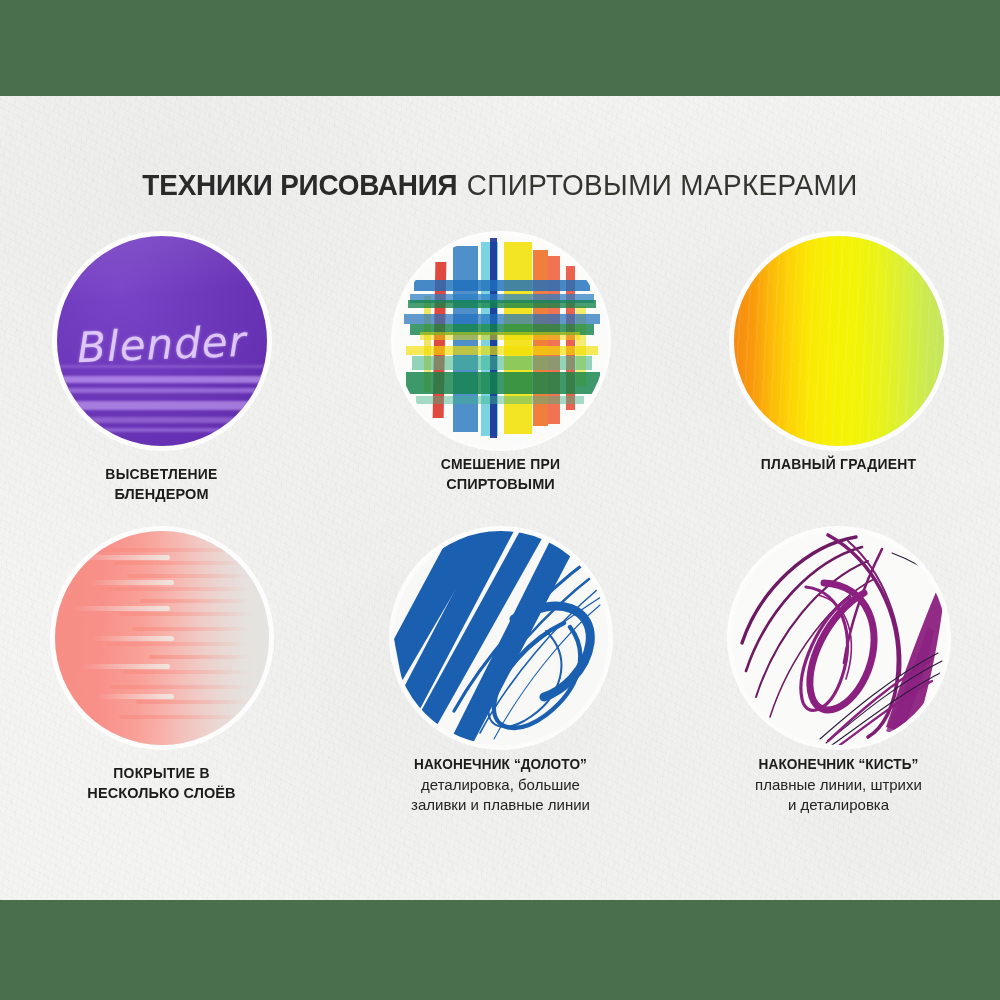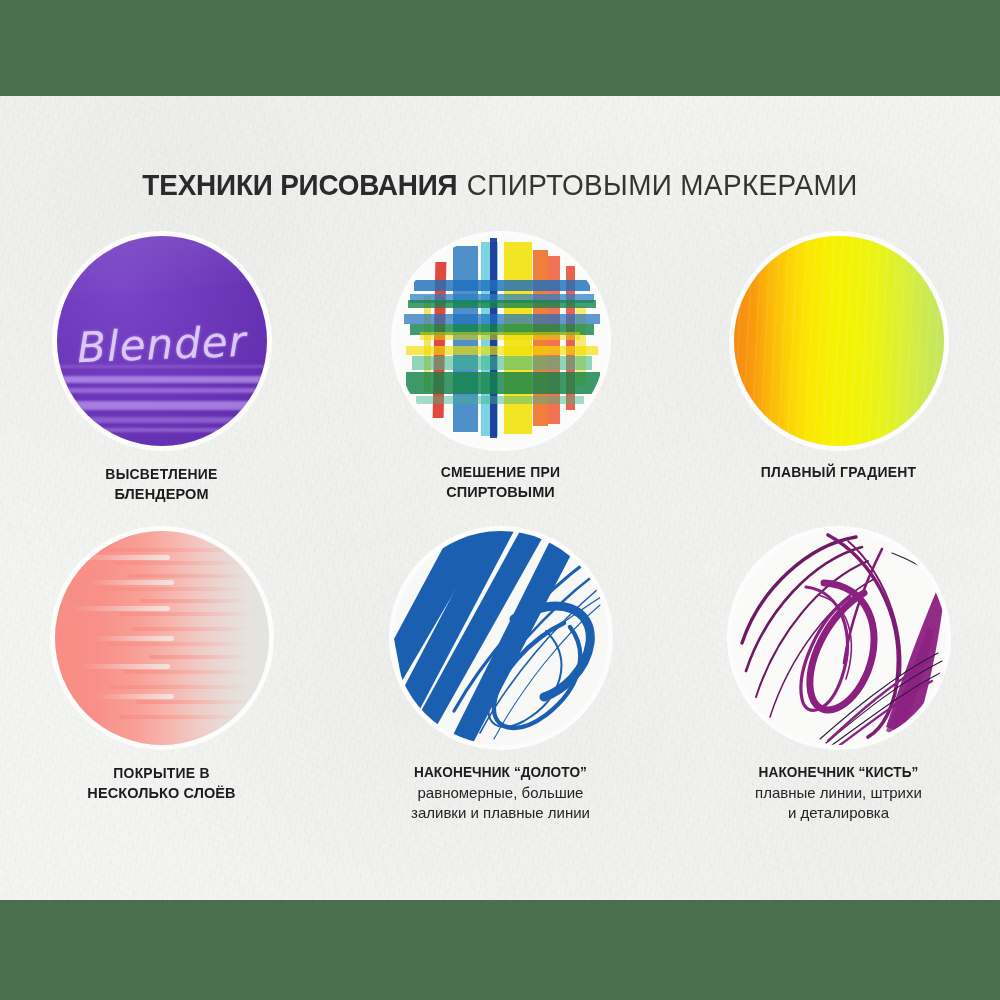--- a/index.html
+++ b/index.html
@@ -56,21 +56,21 @@
   .c4{left:334px;top:531px;}
   .c5{left:672px;top:531px;}
 
   .disc{
     position:relative;width:210px;height:210px;border-radius:50%;
     margin:0 auto;overflow:hidden;
     box-shadow:0 0 0 5px rgba(255,255,255,.85), 0 1px 5px rgba(0,0,0,.09);
   }
   .c3 .disc,.c4 .disc,.c5 .disc{width:214px;height:214px;}
 
-  .caption{margin-top:18px;line-height:1.22;}
+  .caption{margin-top:10px;line-height:1.22;}
   .cap-title{
     font-size:14.5px;font-weight:bold;color:#1c1c1c;letter-spacing:.25px;
     transform:scaleX(.96);display:block;
   }
   .cap-title.cond{font-size:15.5px;letter-spacing:.1px;transform:scaleX(.88);}
   .cap-sub{
     display:block;margin-top:2px;
     font-size:14.5px;font-weight:bold;color:#1c1c1c;letter-spacing:.1px;
     font-family:"Liberation Sans", sans-serif;
   }
@@ -263,21 +263,21 @@
           </g>
           <g fill="none" stroke="#1b5fb0">
             <path d="M120,88 C166,62 200,78 196,112 C192,140 168,160 150,166" stroke-width="9" stroke-linecap="round"></path>
             <path d="M176,96 C196,122 186,158 152,184 C122,206 98,198 100,174 C103,144 136,108 170,92" stroke-width="4.4" stroke-linecap="round"></path>
             <path d="M152,100 C180,128 168,168 130,190 C104,204 90,192 96,170" stroke-width="2" stroke-linecap="round"></path>
           </g>
         </svg>
       </div>
       <div class="caption">
         <span class="cap-title cond">НАКОНЕЧНИК “ДОЛОТО”</span>
-        <span class="cap-sub reg">равномерные, большие</span>
+        <span class="cap-sub reg">деталировка, большие</span>
         <span class="cap-sub reg">заливки и плавные линии</span>
       </div>
     </div>
 
     <div class="card c5">
       <div class="disc d-brush">
         <svg viewBox="0 0 214 214" width="214" height="214">
           <g fill="none" stroke="#6d1a63" stroke-linecap="round">
             <path d="M10,112 C28,58 76,14 124,6" stroke-width="3.4"></path>
             <path d="M14,140 C34,80 80,30 130,16" stroke-width="2.6"></path>

